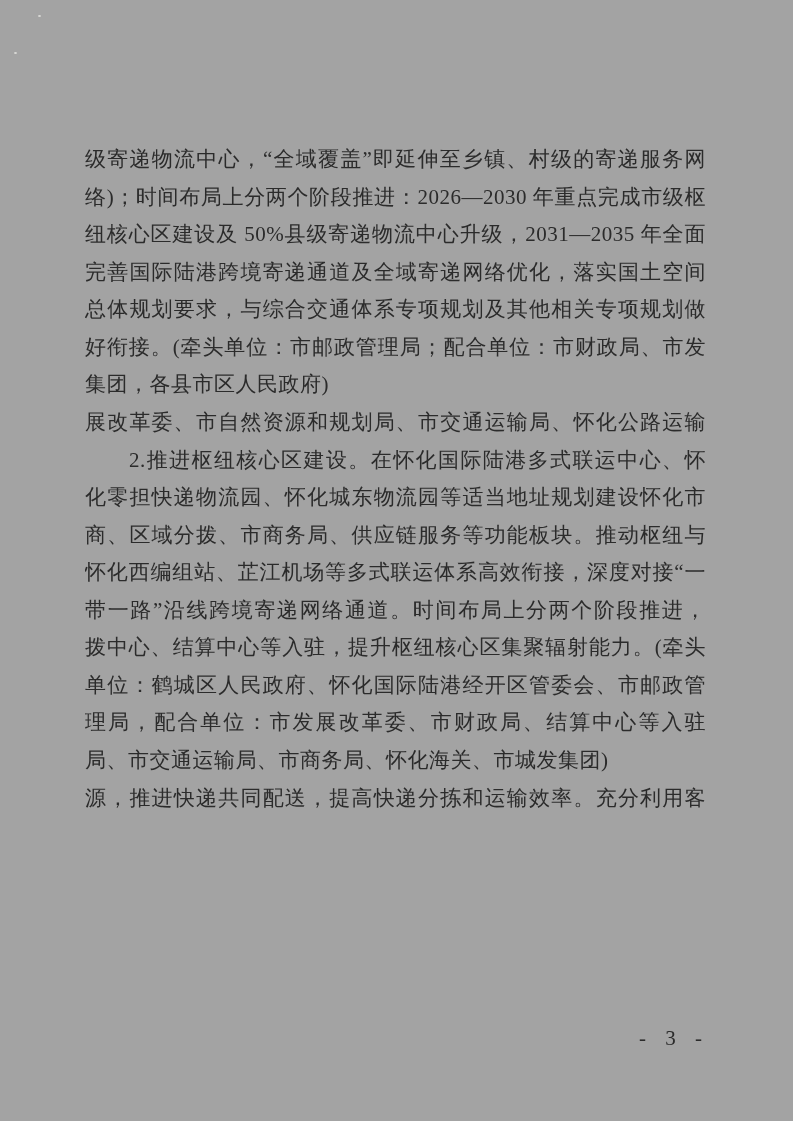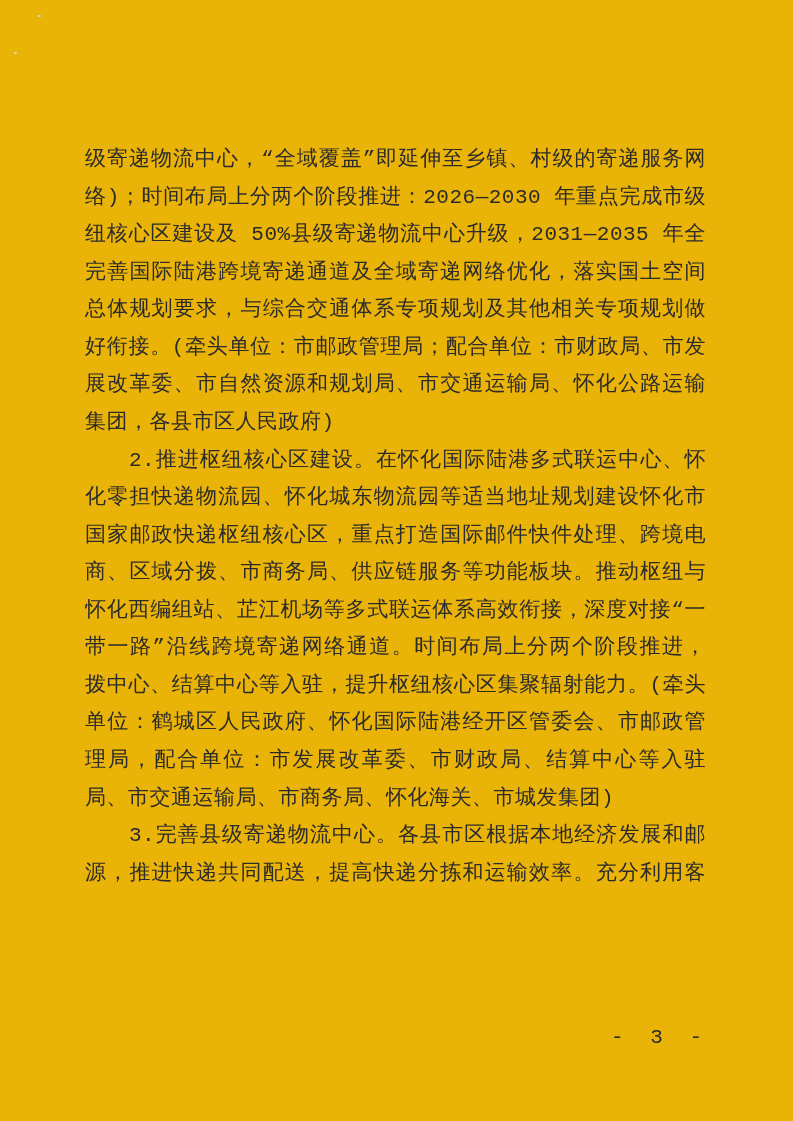--- a/index.html
+++ b/index.html
@@ -4,23 +4,23 @@
 <style>
   html, body {
     margin: 0;
     padding: 0;
     background: #ffffff;
   }
   .page {
     position: relative;
     width: 793px;
     height: 1121px;
-    background: #eab308;
+    background: #a3a3a3;
     overflow: hidden;
-    font-family: Liberation Mono, monospace;
+    font-family: Liberation Serif, serif;
     color: #2b2b2b;
   }
   .doc-body {
     position: absolute;
     left: 85px;
     top: 141px;
     width: 621px;
   }
   .line {
     height: 37.57px;
@@ -62,30 +62,28 @@
   <div class="scan-speck speck-1"></div>
   <div class="scan-speck speck-2"></div>
 
   <div class="doc-body">
       <div class="line">级寄递物流中心，“全域覆盖”即延伸至乡镇、村级的寄递服务网</div>
       <div class="line">络)；时间布局上分两个阶段推进：2026—2030 年重点完成市级枢</div>
       <div class="line">纽核心区建设及 50%县级寄递物流中心升级，2031—2035 年全面</div>
       <div class="line">完善国际陆港跨境寄递通道及全域寄递网络优化，落实国土空间</div>
       <div class="line">总体规划要求，与综合交通体系专项规划及其他相关专项规划做</div>
       <div class="line">好衔接。(牵头单位：市邮政管理局；配合单位：市财政局、市发</div>
+      <div class="line flush-end">集团，各县市区人民政府)</div>
       <div class="line">展改革委、市自然资源和规划局、市交通运输局、怀化公路运输</div>
-      <div class="line flush-end">集团，各县市区人民政府)</div>
       <div class="line indent">2.推进枢纽核心区建设。在怀化国际陆港多式联运中心、怀</div>
       <div class="line">化零担快递物流园、怀化城东物流园等适当地址规划建设怀化市</div>
-      <div class="line">国家邮政快递枢纽核心区，重点打造国际邮件快件处理、跨境电</div>
       <div class="line">商、区域分拨、市商务局、供应链服务等功能板块。推动枢纽与</div>
       <div class="line">怀化西编组站、芷江机场等多式联运体系高效衔接，深度对接“一</div>
       <div class="line">带一路”沿线跨境寄递网络通道。时间布局上分两个阶段推进，</div>
       <div class="line">拨中心、结算中心等入驻，提升枢纽核心区集聚辐射能力。(牵头</div>
       <div class="line">单位：鹤城区人民政府、怀化国际陆港经开区管委会、市邮政管</div>
       <div class="line">理局，配合单位：市发展改革委、市财政局、结算中心等入驻</div>
       <div class="line flush-end">局、市交通运输局、市商务局、怀化海关、市城发集团)</div>
-      <div class="line indent">3.完善县级寄递物流中心。各县市区根据本地经济发展和邮</div>
       <div class="line">源，推进快递共同配送，提高快递分拣和运输效率。充分利用客</div>
     </div>
 
   <div class="page-number">- 3 -</div>
 </div>
 
 </body></html>

